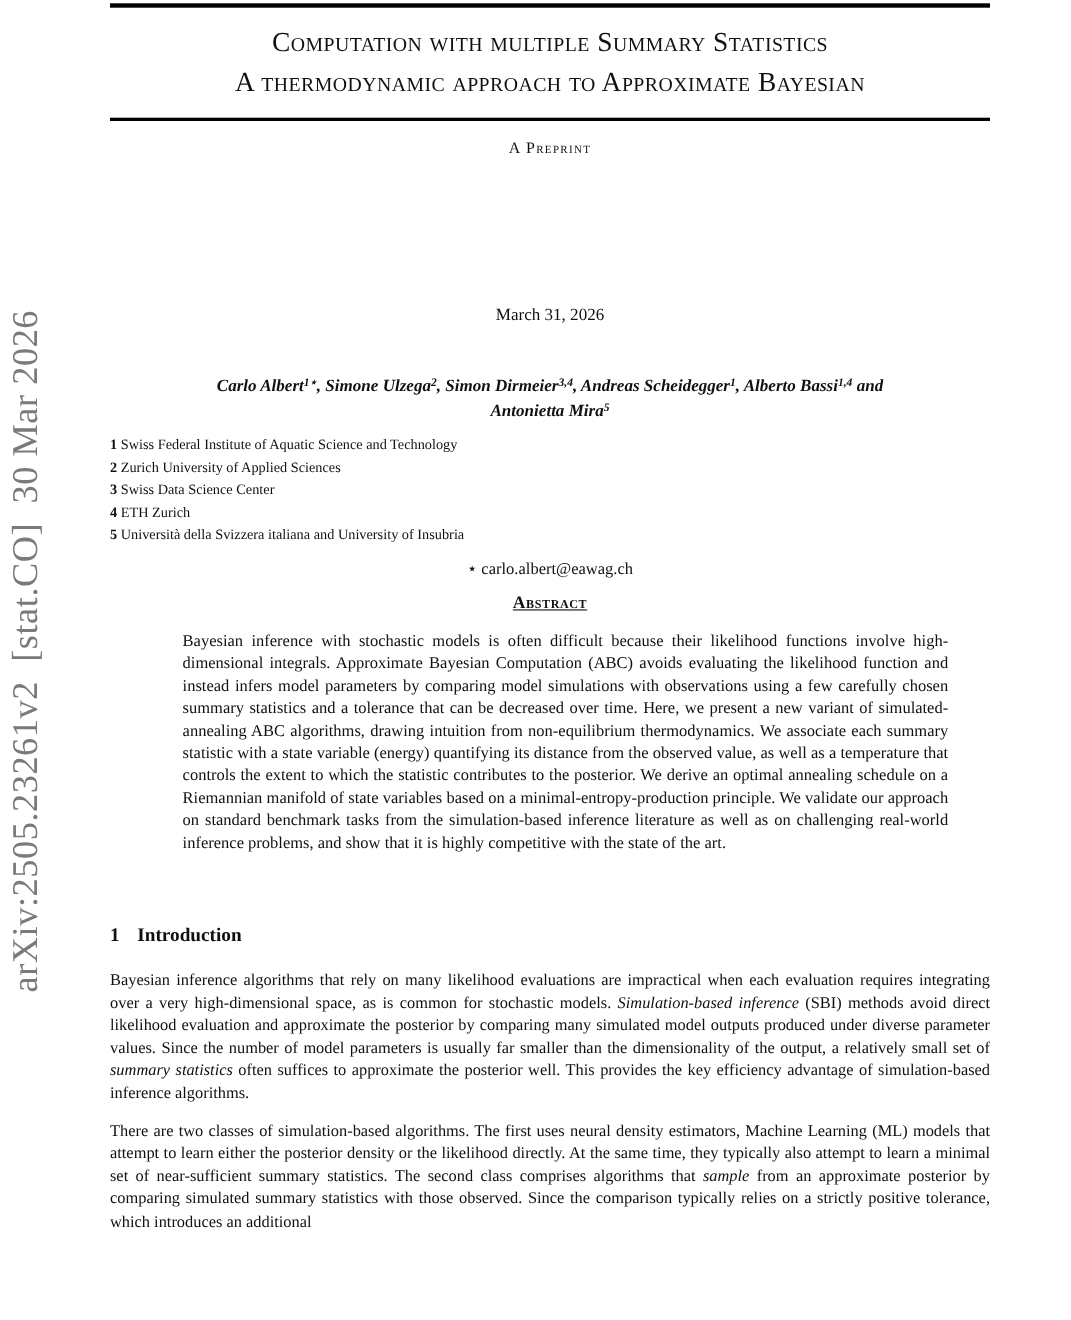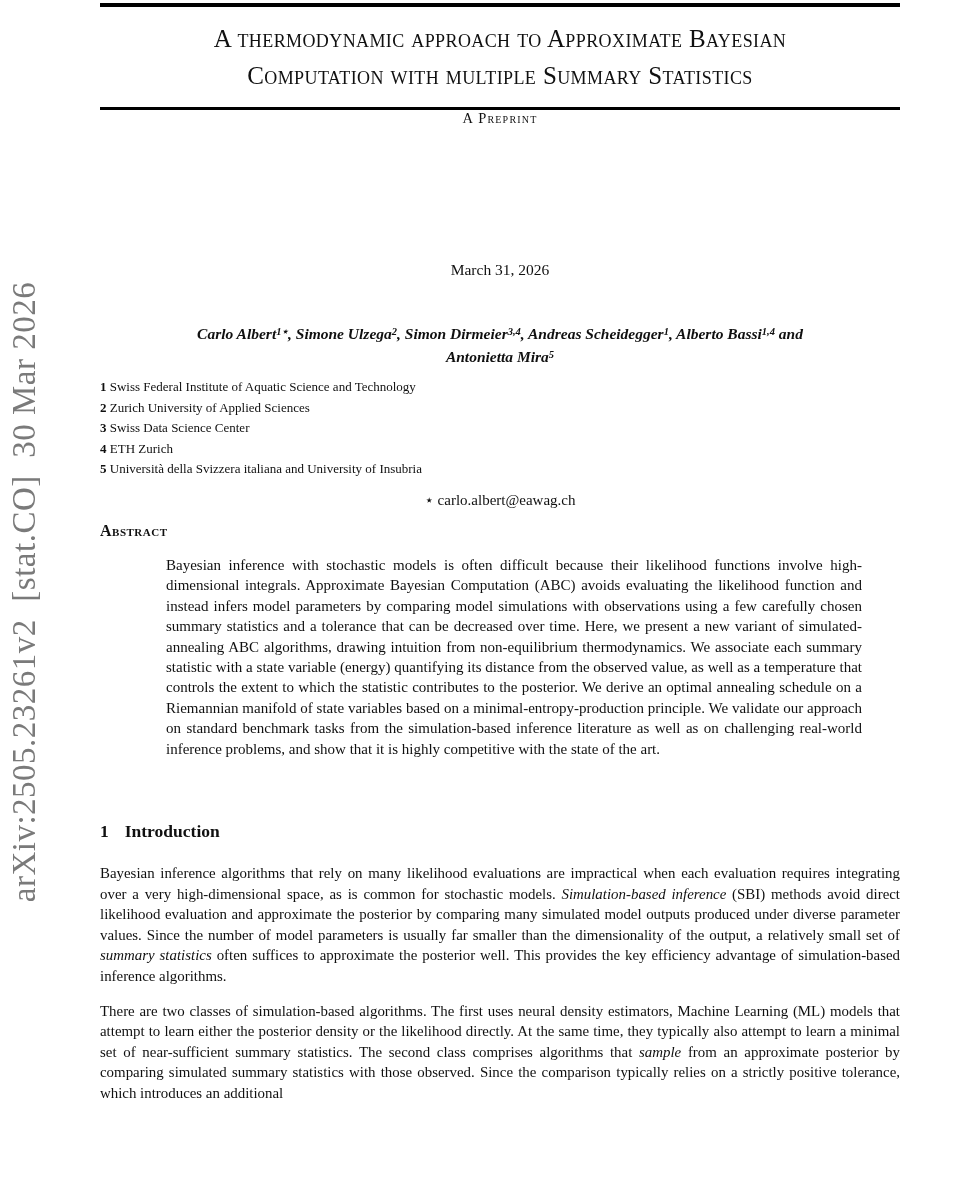--- a/index.html
+++ b/index.html
@@ -33,45 +33,47 @@
   .rule-mid   { height: 3px; background: #000; margin-top: 13px; }
   .title {
     margin-top: 13px;
     text-align: center;
     font-variant: small-caps;
     font-size: 25px;
     line-height: 37px;
     letter-spacing: 0.4px;
   }
   .preprint {
+    margin-top: 17px;
     text-align: center;
     font-variant: small-caps;
     font-size: 14.5px;
     letter-spacing: 1.2px;
   }
   .date { margin-top: 134px; text-align: center; font-size: 15.5px; }
   .authors {
     margin-top: 42px;
     text-align: center;
     font-weight: bold;
     font-size: 15.5px;
     line-height: 21px;
     font-style: italic;
   }
   .sup { font-size: 10.5px; vertical-align: 4px; font-weight: bold; }
   .affils { margin-top: 10px; text-align: left; font-size: 13px; line-height: 20.6px; }
   .affil-num { font-weight: bold; }
   .email-line { margin-top: 11px; text-align: center; font-size: 15px; }
   .abs-head {
     margin-top: 13px;
-    text-align: left;
+    text-align: center;
     font-weight: bold;
     font-variant: small-caps;
     font-size: 16px;
     letter-spacing: 0.5px;
+    text-decoration: underline;
   }
   .abstract {
     margin: 15px 38px 0 66px;
     text-align: justify;
     font-size: 15px;
     line-height: 20.4px;
     hyphens: auto;
     -webkit-hyphens: auto;
   }
   .section-head { margin-top: 62px; font-size: 17.5px; font-weight: bold; }
@@ -92,22 +94,22 @@
 
 <div class="page">
 
   <div class="watermark">arXiv:2505.23261v2  [stat.CO]  30 Mar 2026</div>
 
   <div class="content">
 
     <div class="rule-thick"></div>
 
     <div class="title">
+      <div>Computation with multiple Summary Statistics</div>
       <div>A thermodynamic approach to Approximate Bayesian</div>
-      <div>Computation with multiple Summary Statistics</div>
     </div>
 
     <div class="rule-mid"></div>
 
     <div class="preprint">A Preprint</div>
 
     <div class="date">March 31, 2026</div>
 
     <div class="authors">
       <div><span>Carlo Albert</span><span class="sup">1⋆</span><span>, Simone Ulzega</span><span class="sup">2</span><span>, Simon Dirmeier</span><span class="sup">3,4</span><span>, Andreas Scheidegger</span><span class="sup">1</span><span>, Alberto Bassi</span><span class="sup">1,4</span><span> and</span></div>

